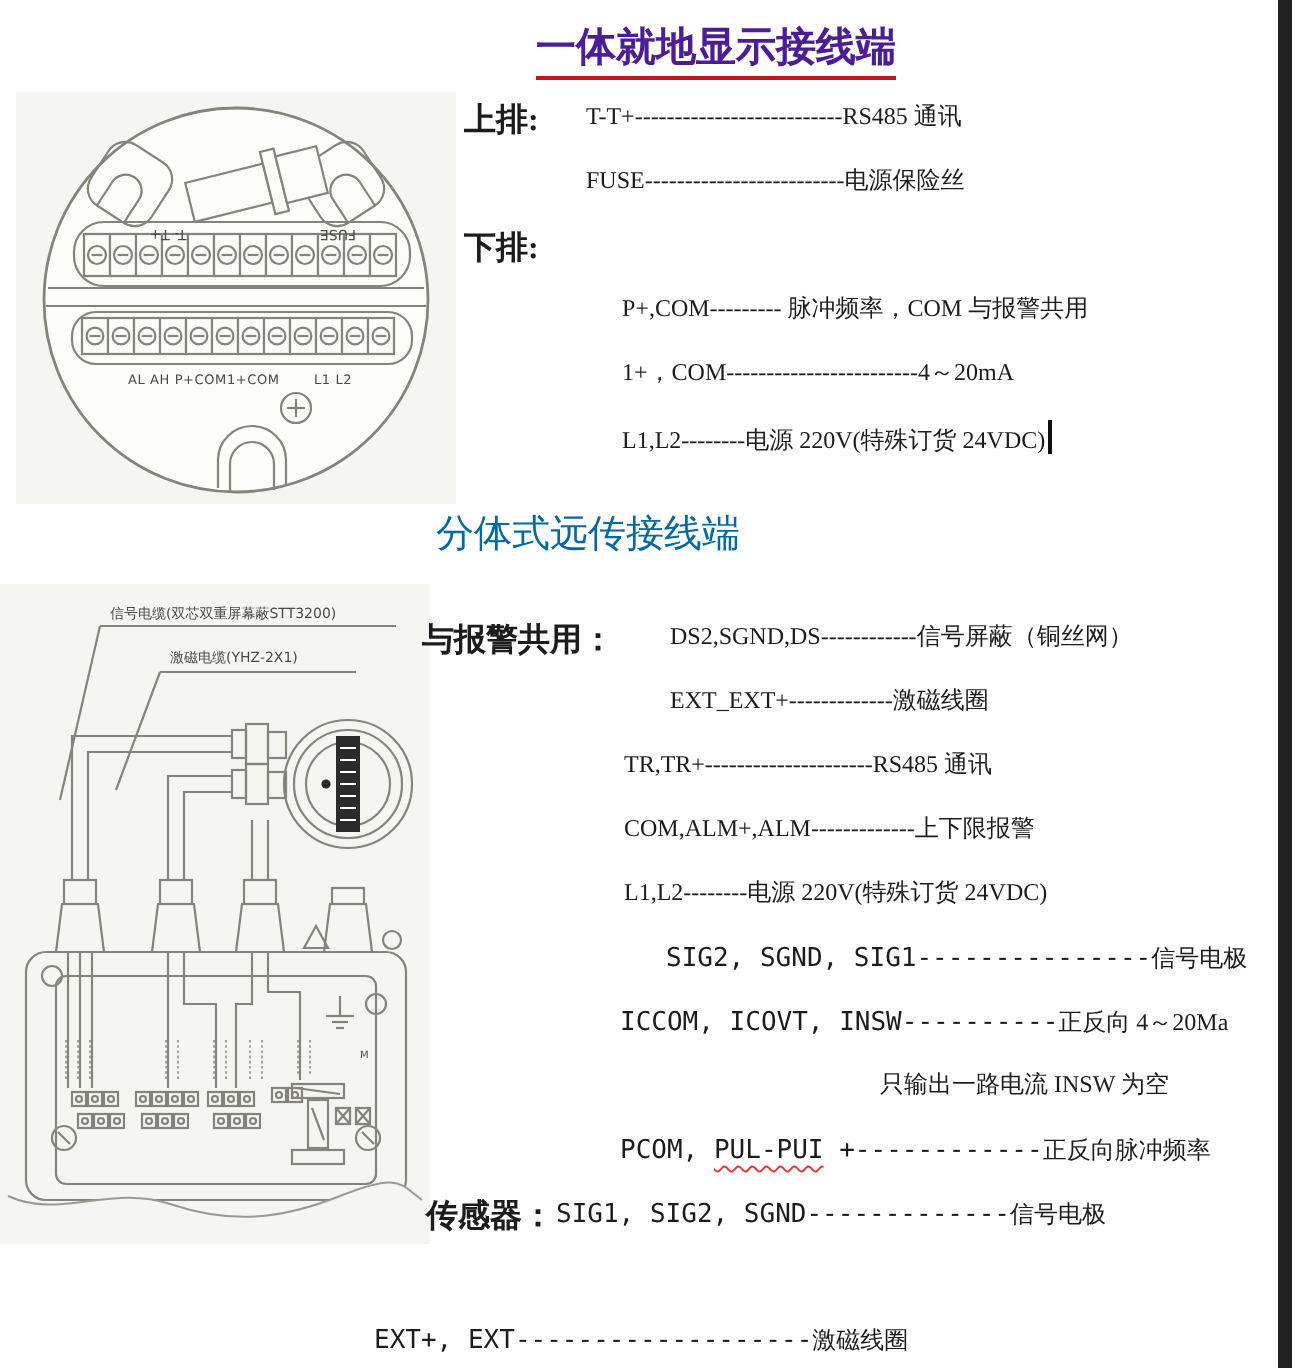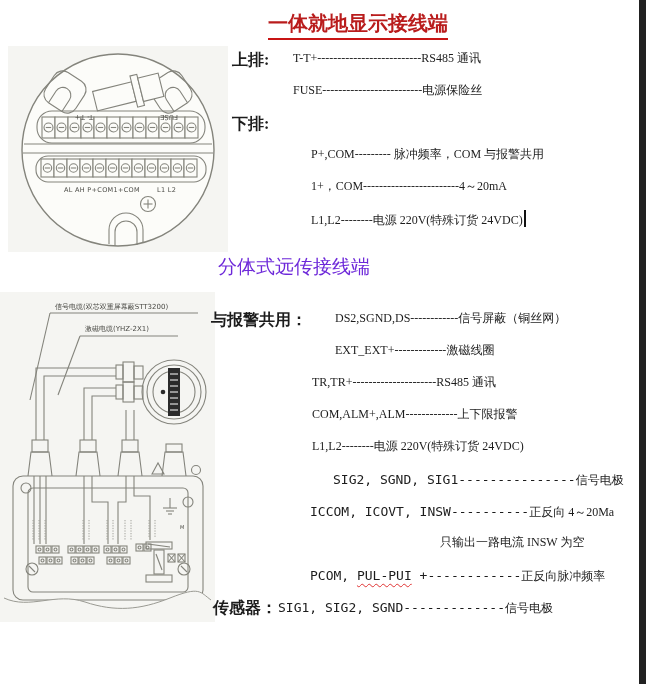--- a/index.html
+++ b/index.html
@@ -1,21 +1,21 @@
 <!DOCTYPE html>
 <html><head>
 <meta charset="utf-8">
 <style>
   html,body{margin:0;padding:0;}
   body{background:#ffffff;}
   .page{position:relative;width:648px;height:684px;background:#ffffff;overflow:hidden;
         font-family:"Liberation Serif","DejaVu Serif",serif;color:#1c1c1c;}
   .doc-title{position:absolute;left:268px;top:10px;font-size:20px;font-weight:bold;
-        color:#b91c1c;border-bottom:2px solid #c81414;padding-bottom:1px;white-space:nowrap;}
-  .sec-title{position:absolute;left:218px;top:254px;font-size:19px;color:#6d28d9;white-space:nowrap;}
+        color:#4c1d95;border-bottom:2px solid #c81414;padding-bottom:1px;white-space:nowrap;}
+  .sec-title{position:absolute;left:218px;top:254px;font-size:19px;color:#0369a1;white-space:nowrap;}
   .tline{position:absolute;left:0;width:648px;height:24px;white-space:nowrap;}
   .tline > span{position:absolute;top:0;white-space:pre;}
   .lbl{font-family:"Liberation Serif","DejaVu Serif",serif;font-weight:bold;font-size:16px;}
   .serif{font-family:"Liberation Serif","DejaVu Serif",serif;font-size:12px;}
   .mono{font-family:"DejaVu Sans Mono","Liberation Mono",monospace;font-size:13px;}
   .sq{text-decoration:underline;text-decoration-style:wavy;text-decoration-color:#e03434;
       text-decoration-thickness:1px;text-underline-offset:3px;}
   .caret{display:inline-block;width:2px;height:17px;background:#111;vertical-align:-3px;margin-left:1px;}
   .diag{position:absolute;background:#f5f5f2;}
   .ln{fill:none;stroke:#84847c;stroke-width:1.1;}
@@ -314,15 +314,18 @@
     <span class="serif" style="left:440px">只输出一路电流 INSW 为空</span>
   </div>
   <div class="tline" style="top:566px">
     <span style="left:310px"><span class="mono">PCOM, </span><span class="mono sq">PUL-PUI</span><span class="mono"> +------------</span><span class="serif">正反向脉冲频率</span></span>
   </div>
 
   <div class="tline" style="top:598px">
     <span class="lbl" style="left:213px">传感器：</span>
     <span style="left:278px"><span class="mono">SIG1, SIG2, SGND-------------</span><span class="serif">信号电极</span></span>
   </div>
+  <div class="tline" style="top:661px">
+    <span style="left:187px"><span class="mono">EXT+, EXT-------------------</span><span class="serif">激磁线圈</span></span>
+  </div>
 
   <div class="edge"></div>
 </div>
 
 </body></html>

